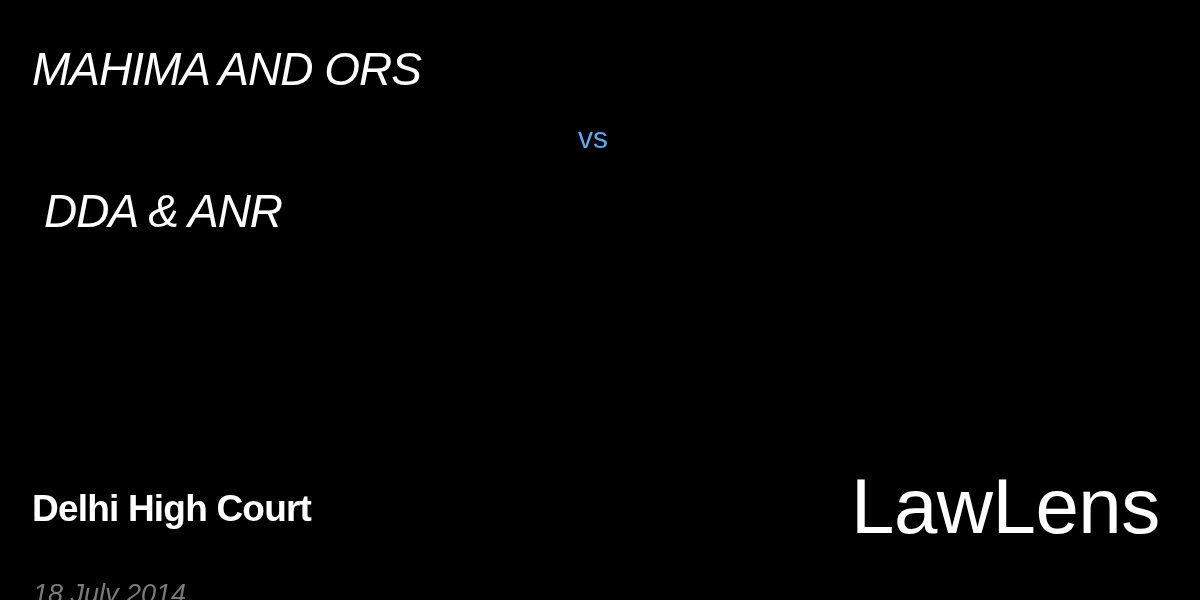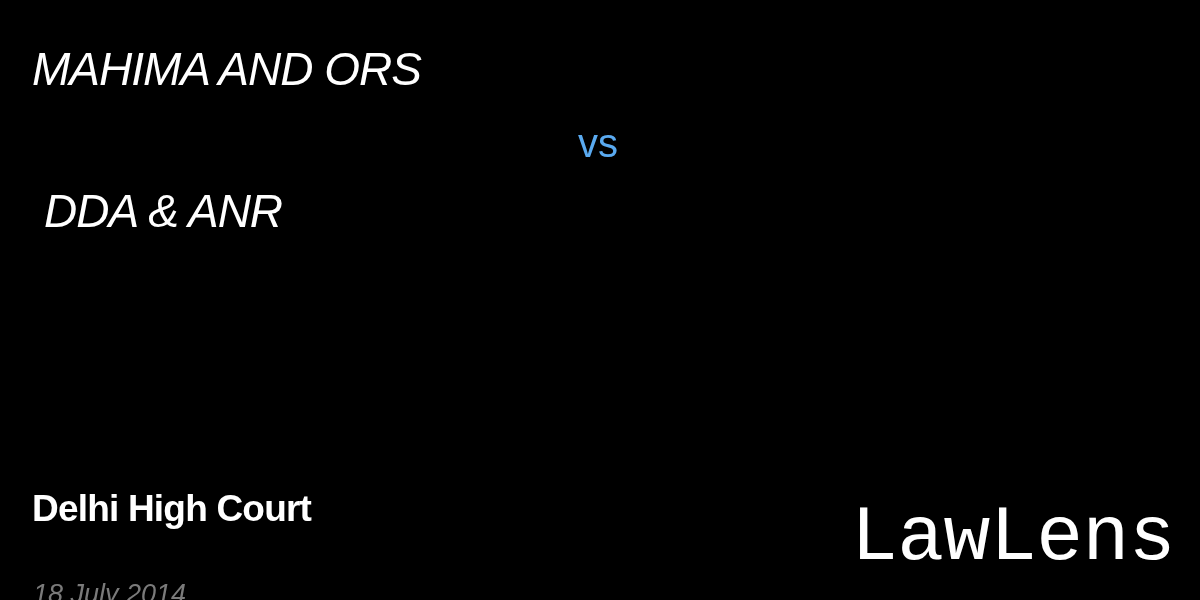--- a/index.html
+++ b/index.html
@@ -27,21 +27,21 @@
       white-space: nowrap;
       line-height: 1;
     }
     .party-1 { left: 32px; top: 46px; }
     .party-2 { left: 44px; top: 188px; text-align: right; }
     .vs {
       position: absolute;
       left: 578px;
       top: 123px;
       color: #5aaaf0;
-      font-size: 40px;
+      font-size: 30px;
       font-weight: 500;
       line-height: 1;
     }
     .court {
       position: absolute;
       left: 32px;
       top: 490px;
       color: #ffffff;
       font-weight: 700;
       font-size: 37px;
@@ -58,26 +58,25 @@
       font-size: 27px;
       line-height: 1;
       white-space: nowrap;
       margin-top: 36px;
     }
     .brand {
       position: absolute;
       left: 851px;
       top: 467px;
       color: #ffffff;
-      font-family: Liberation Mono, monospace;
+      font-family: Liberation Sans, sans-serif;
       font-size: 78px;
       line-height: 1;
       white-space: nowrap;
       letter-spacing: -0.5px;
-      margin-top: 32px;
     }
   </style>
 </head>
 <body>
 
 <div class="card">
   <div class="party party-1">MAHIMA AND ORS</div>
   <div class="vs">vs</div>
   <div class="party party-2">DDA &amp; ANR</div>
   <div class="court">Delhi High Court</div>

